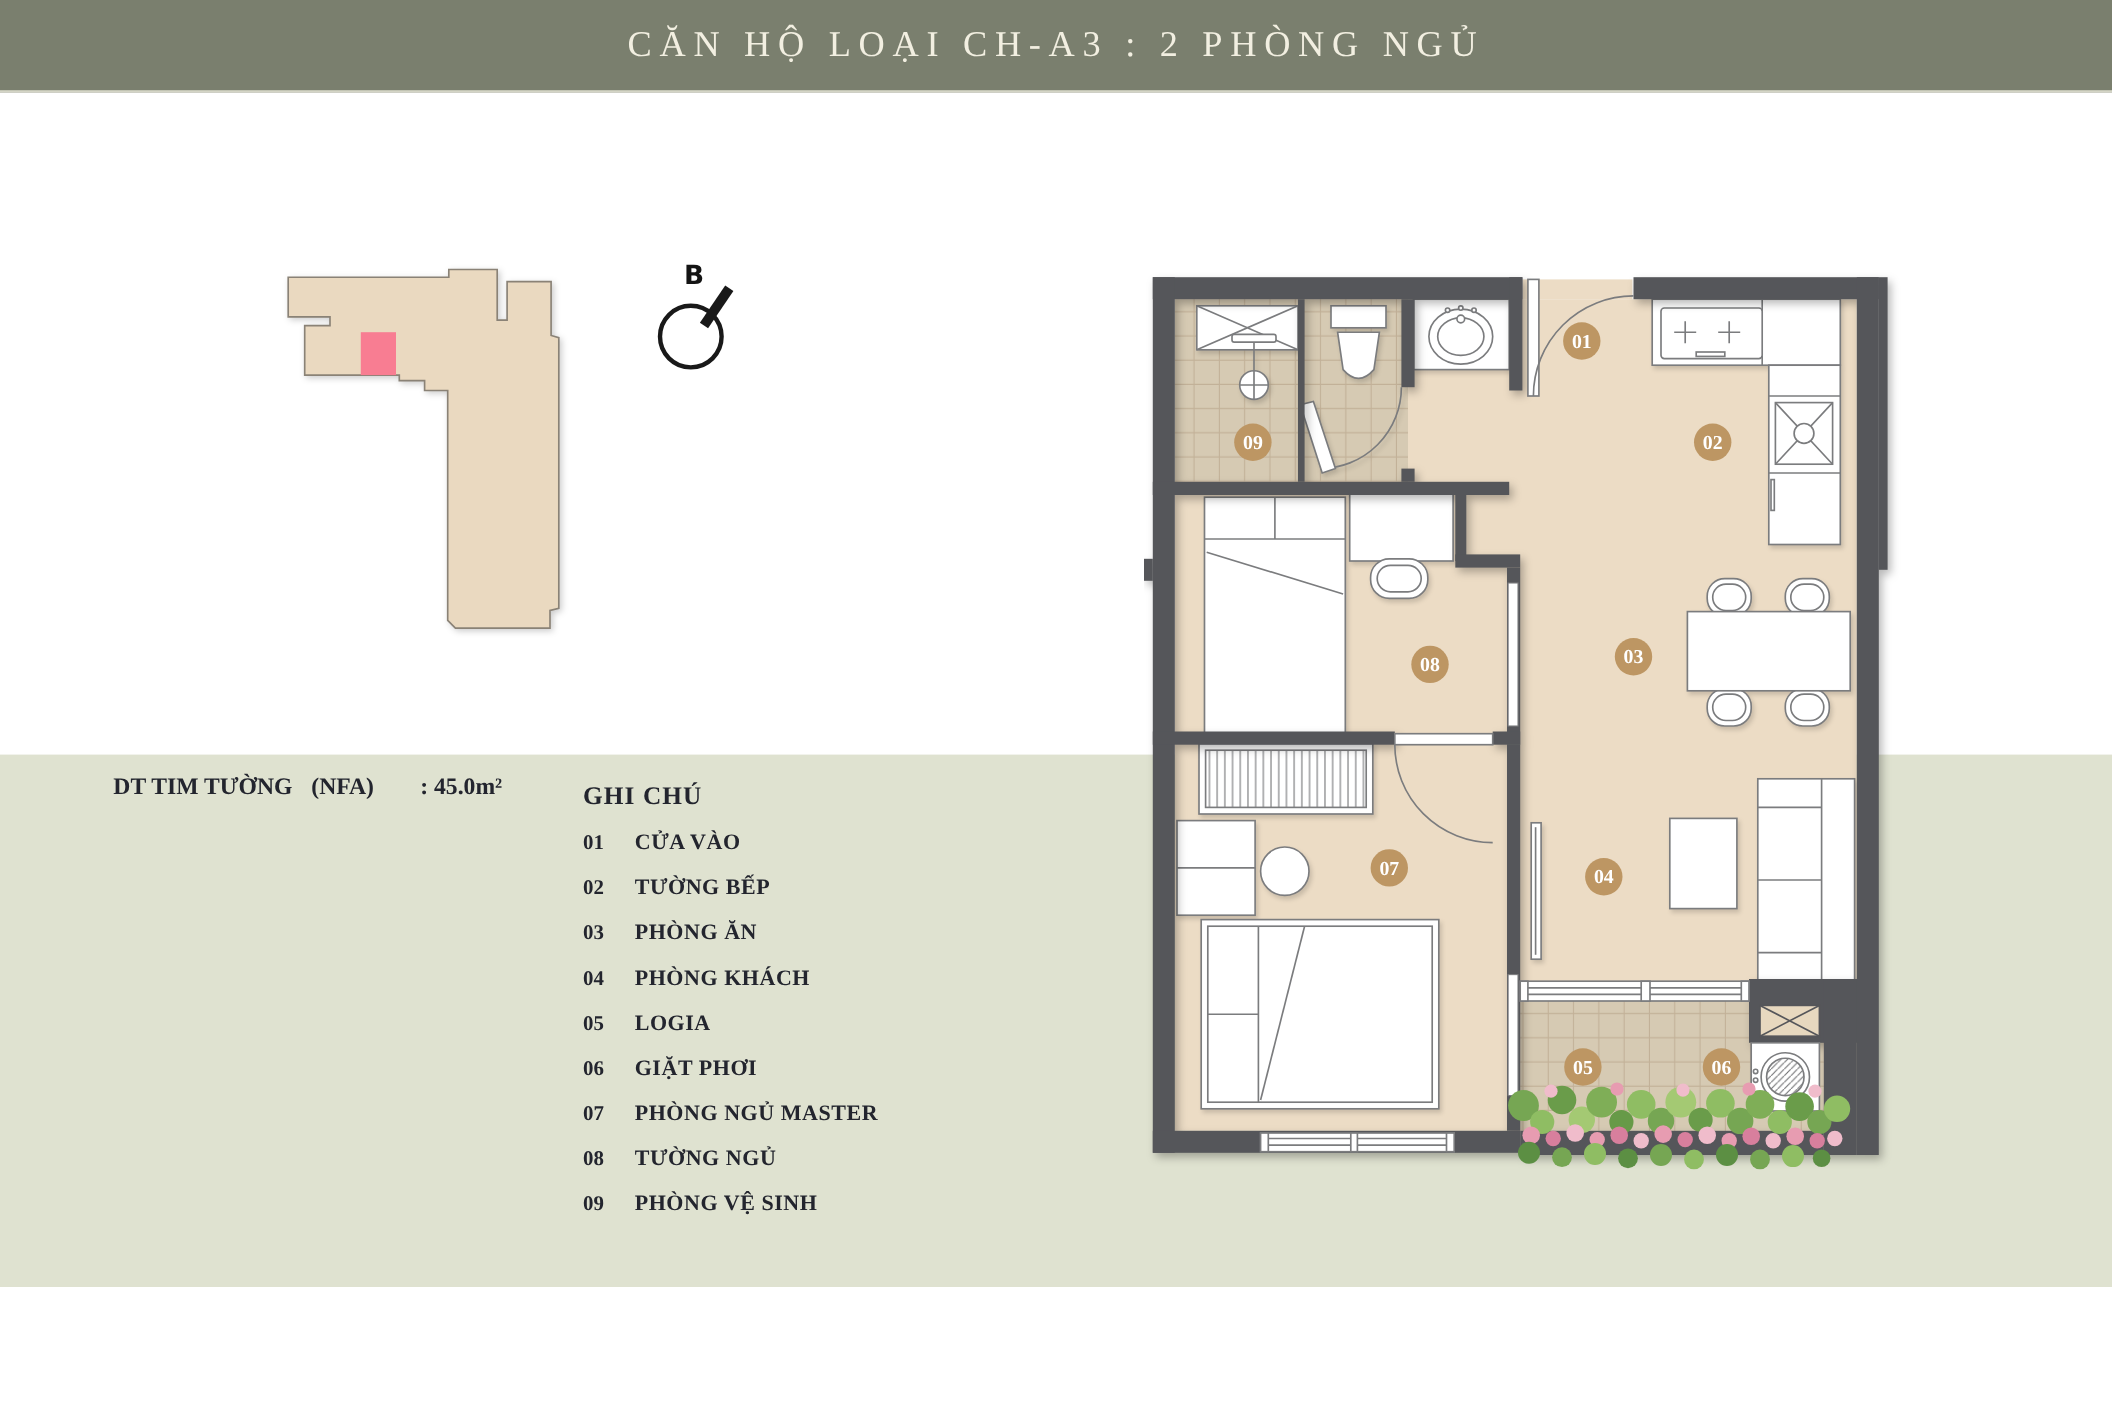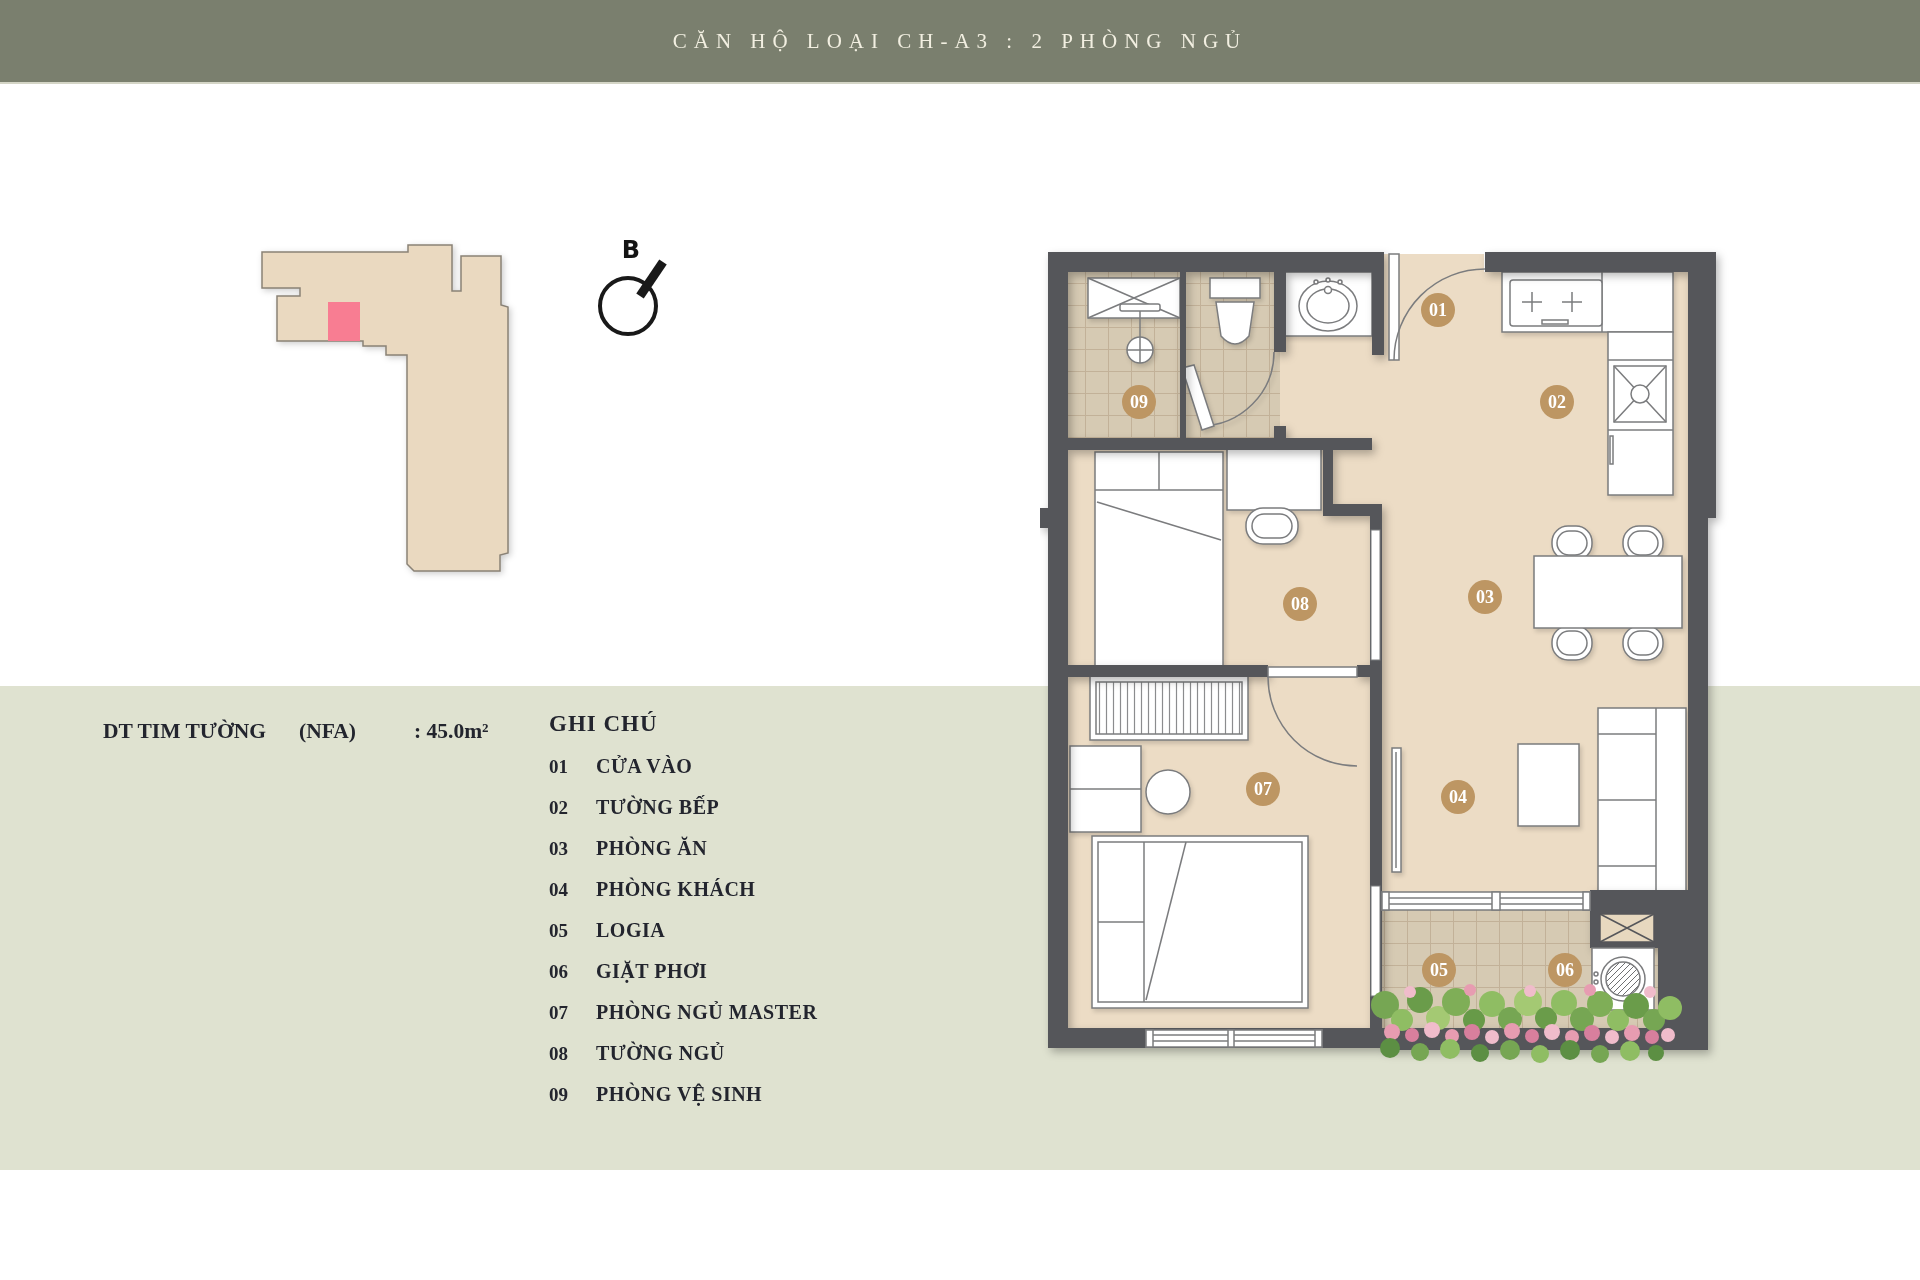--- a/index.html
+++ b/index.html
@@ -1,28 +1,28 @@
 <!DOCTYPE html>
 <html><head>
 <meta charset="utf-8">
 <style>
   html,body{margin:0;padding:0;background:#fff;}
   .page{position:relative;width:1920px;height:1280px;background:#ffffff;overflow:hidden;
         font-family:"Liberation Serif",serif;}
   .titlebar{position:absolute;left:0;top:0;width:1920px;height:82px;background:#7a7f6e;
             border-bottom:2px solid #d4d5c6;display:flex;align-items:center;justify-content:center;}
-  .titlebar h1{margin:0;color:#f2efe1;font-size:21px;font-weight:500;letter-spacing:7px;
+  .titlebar h1{margin:0;color:#f2efe1;font-size:33px;font-weight:500;letter-spacing:7px;
                font-family:"Liberation Serif",serif;white-space:nowrap;}
   .band{position:absolute;left:0;top:686px;width:1920px;height:484px;background:#dfe2d0;}
   .aux{position:absolute;left:250px;top:200px;}
   .plan{position:absolute;left:1040px;top:240px;}
   .areas{position:absolute;left:103px;top:703px;color:#23252e;}
-  .arow{display:flex;height:41px;align-items:flex-end;font-weight:bold;font-size:21.5px;gap:16px;}
+  .arow{display:flex;height:41px;align-items:flex-start;font-weight:bold;font-size:21.5px;}
   .alabel{width:180px;} .acode{width:99px;}
-  .legend{position:absolute;left:530px;top:702px;color:#23252e;margin-left:19px;}
+  .legend{position:absolute;left:530px;top:702px;color:#23252e;}
   .ltitle{font-size:23px;font-weight:bold;letter-spacing:1px;height:44px;display:flex;align-items:center;}
   .lrow{display:flex;height:41px;align-items:center;font-size:20px;font-weight:bold;}
   .lnum{width:47px;font-size:19px;} .llabel{letter-spacing:.5px;text-align:center;}
   .walls{filter:drop-shadow(3px 4px 4px rgba(0,0,0,.28));}
   .furn{filter:drop-shadow(2px 3px 2px rgba(0,0,0,.15));}
   .kp{filter:drop-shadow(2px 2px 3px rgba(0,0,0,.2));}
   .badge circle{fill:#bd9663;}
   .badge text{font:bold 18px "Liberation Serif",serif;fill:#ffffff;text-anchor:middle;}
   .ctext{font:bold 24px "DejaVu Sans",sans-serif;fill:#141414;text-anchor:middle;}
 </style>

